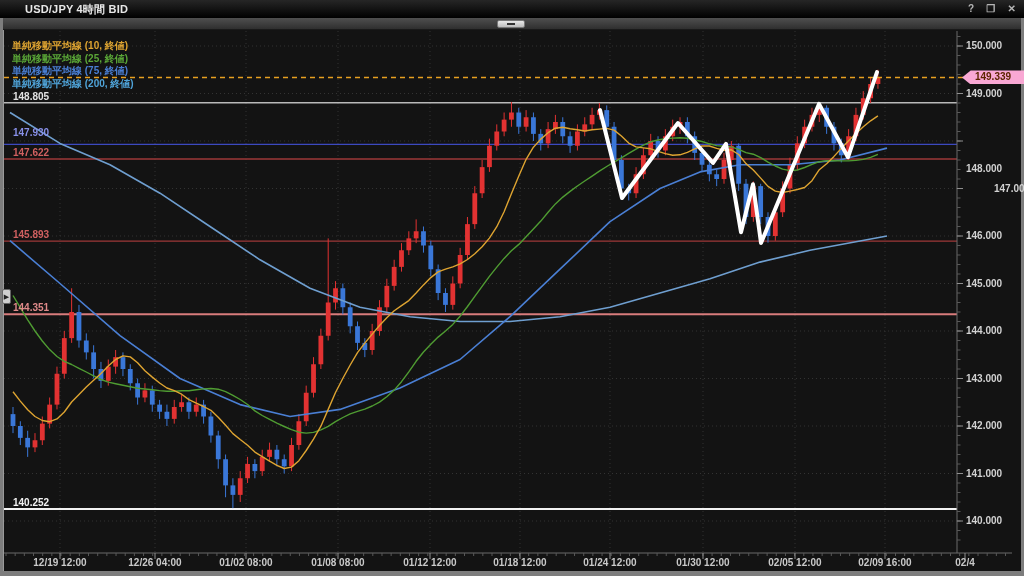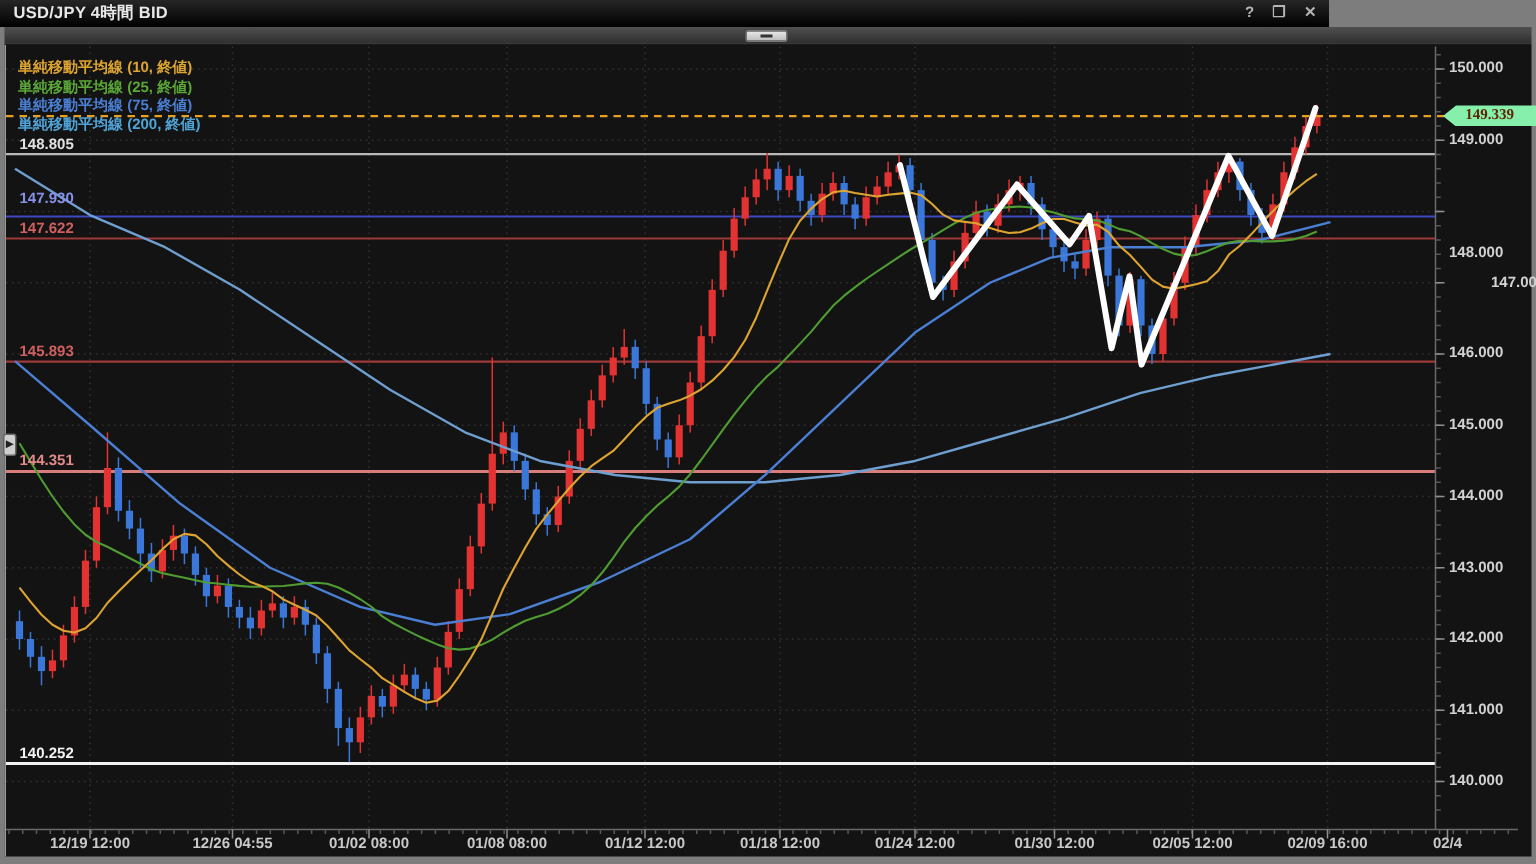--- a/index.html
+++ b/index.html
@@ -1,20 +1,20 @@
 <!DOCTYPE html>
 <html><head>
 <meta charset="utf-8">
 <style>
   * { margin:0; padding:0; box-sizing:border-box; }
   body { background:#4a4a4a; font-family:"Liberation Sans", sans-serif; }
   #win { position:relative; width:1024px; height:576px; background:#7d7d7d; overflow:hidden; }
-  #titlebar { position:absolute; left:0; top:0; width:886px; height:18px;
+  #titlebar { position:absolute; left:0; top:0; width:1024px; height:18px;
     background:linear-gradient(#262626,#000); color:#e8e8e8; font-size:11px;
-    font-weight:bold; line-height:18px; padding-left:9px; letter-spacing:.2px; }
+    font-weight:bold; line-height:18px; padding-left:25px; letter-spacing:.2px; }
   #controls { position:absolute; right:8px; top:0; height:18px; display:flex; gap:12px; }
   #controls span { color:#b5b5b5; font-size:10px; font-weight:bold; line-height:17px; cursor:default; }
   #toolbar { position:absolute; left:3px; top:18px; width:1018px; height:12px;
     background:linear-gradient(#4f4f4f,#2f2f2f); border-bottom:1px solid #1a1a1a; }
   #collapse-btn { position:absolute; left:494px; top:2px; width:28px; height:8px;
     background:linear-gradient(#e8e8e8,#bdbdbd); border-radius:2px; border:1px solid #777; }
   #collapse-btn i { position:absolute; left:9px; top:2px; width:8px; height:2px; background:#333; }
   #chart-bg { position:absolute; left:3px; top:30px; width:1018px; height:541px;
     background:#131313; border-left:1px solid #9a9a9a; }
   #panel-tab { position:absolute; left:2px; top:289px; width:9px; height:15px;
@@ -520,40 +520,40 @@
 
   <div id="panel-tab">▶</div>
 
   <div id="labels">
     <div id="legend">
       <div style="color: rgb(222, 164, 49);">単純移動平均線 (10, 終値)</div>
       <div style="color: rgb(90, 166, 55);">単純移動平均線 (25, 終値)</div>
       <div style="color: rgb(74, 127, 212);">単純移動平均線 (75, 終値)</div>
       <div style="color: rgb(79, 163, 216);">単純移動平均線 (200, 終値)</div>
     </div>
-    <div id="price-badge" style="top: 70.3975px; background: #86efac; color: rgb(92, 37, 0); font-family: Liberation Serif, serif;">149.339</div>
+    <div id="price-badge" style="top: 70.3975px; background: #f9a8d4; color: rgb(92, 37, 0);">149.339</div>
   <div style="position:absolute;left:13px;top:90.76249999999968px;color:#e2e2e2;" class="hlab">148.805</div>
       <div style="position:absolute;left:13px;top:127px;color:#8890e8;" class="hlab">147.930</div>
       <div style="position:absolute;left:13px;top:146.95499999999933px;color:#d06060;" class="hlab">147.622</div>
       <div style="position:absolute;left:13px;top:229.08249999999998px;color:#d06060;" class="hlab">145.893</div>
       <div style="position:absolute;left:13px;top:302.32750000000004px;color:#e08a8a;" class="hlab">144.351</div>
       <div style="position:absolute;left:13px;top:497.0299999999995px;color:#f2f2f2;" class="hlab">140.252</div>
       <div style="position:absolute;left:966px;top:40px;" class="ylab">150.000</div>
       <div style="position:absolute;left:966px;top:87.5px;" class="ylab">149.000</div>
       <div style="position:absolute;left:966px;top:135px;margin-top:28px;" class="ylab">148.000</div>
       <div style="position:absolute;left:966px;top:182.5px;margin-left:28px;" class="ylab">147.000</div>
       <div style="position:absolute;left:966px;top:230px;" class="ylab">146.000</div>
       <div style="position:absolute;left:966px;top:277.5px;" class="ylab">145.000</div>
       <div style="position:absolute;left:966px;top:325px;text-align:center;" class="ylab">144.000</div>
       <div style="position:absolute;left:966px;top:372.5px;" class="ylab">143.000</div>
       <div style="position:absolute;left:966px;top:420px;" class="ylab">142.000</div>
       <div style="position:absolute;left:966px;top:467.5px;" class="ylab">141.000</div>
       <div style="position:absolute;left:966px;top:515px;text-align:right;" class="ylab">140.000</div>
       <div style="position:absolute;left:15px;top:557px;" class="xlab">12/19 12:00</div>
-      <div style="position:absolute;left:110px;top:557px;" class="xlab">12/26 04:55</div>
+      <div style="position:absolute;left:110px;top:557px;" class="xlab">12/26 04:00</div>
       <div style="position:absolute;left:201px;top:557px;" class="xlab">01/02 08:00</div>
       <div style="position:absolute;left:293px;top:557px;" class="xlab">01/08 08:00</div>
       <div style="position:absolute;left:385px;top:557px;" class="xlab">01/12 12:00</div>
       <div style="position:absolute;left:475px;top:557px;" class="xlab">01/18 12:00</div>
       <div style="position:absolute;left:565px;top:557px;" class="xlab">01/24 12:00</div>
       <div style="position:absolute;left:658px;top:557px;" class="xlab">01/30 12:00</div>
       <div style="position:absolute;left:750px;top:557px;" class="xlab">02/05 12:00</div>
       <div style="position:absolute;left:840px;top:557px;" class="xlab">02/09 16:00</div>
       <div style="position:absolute;left:920px;top:557px;" class="xlab">02/4</div>
     </div>

